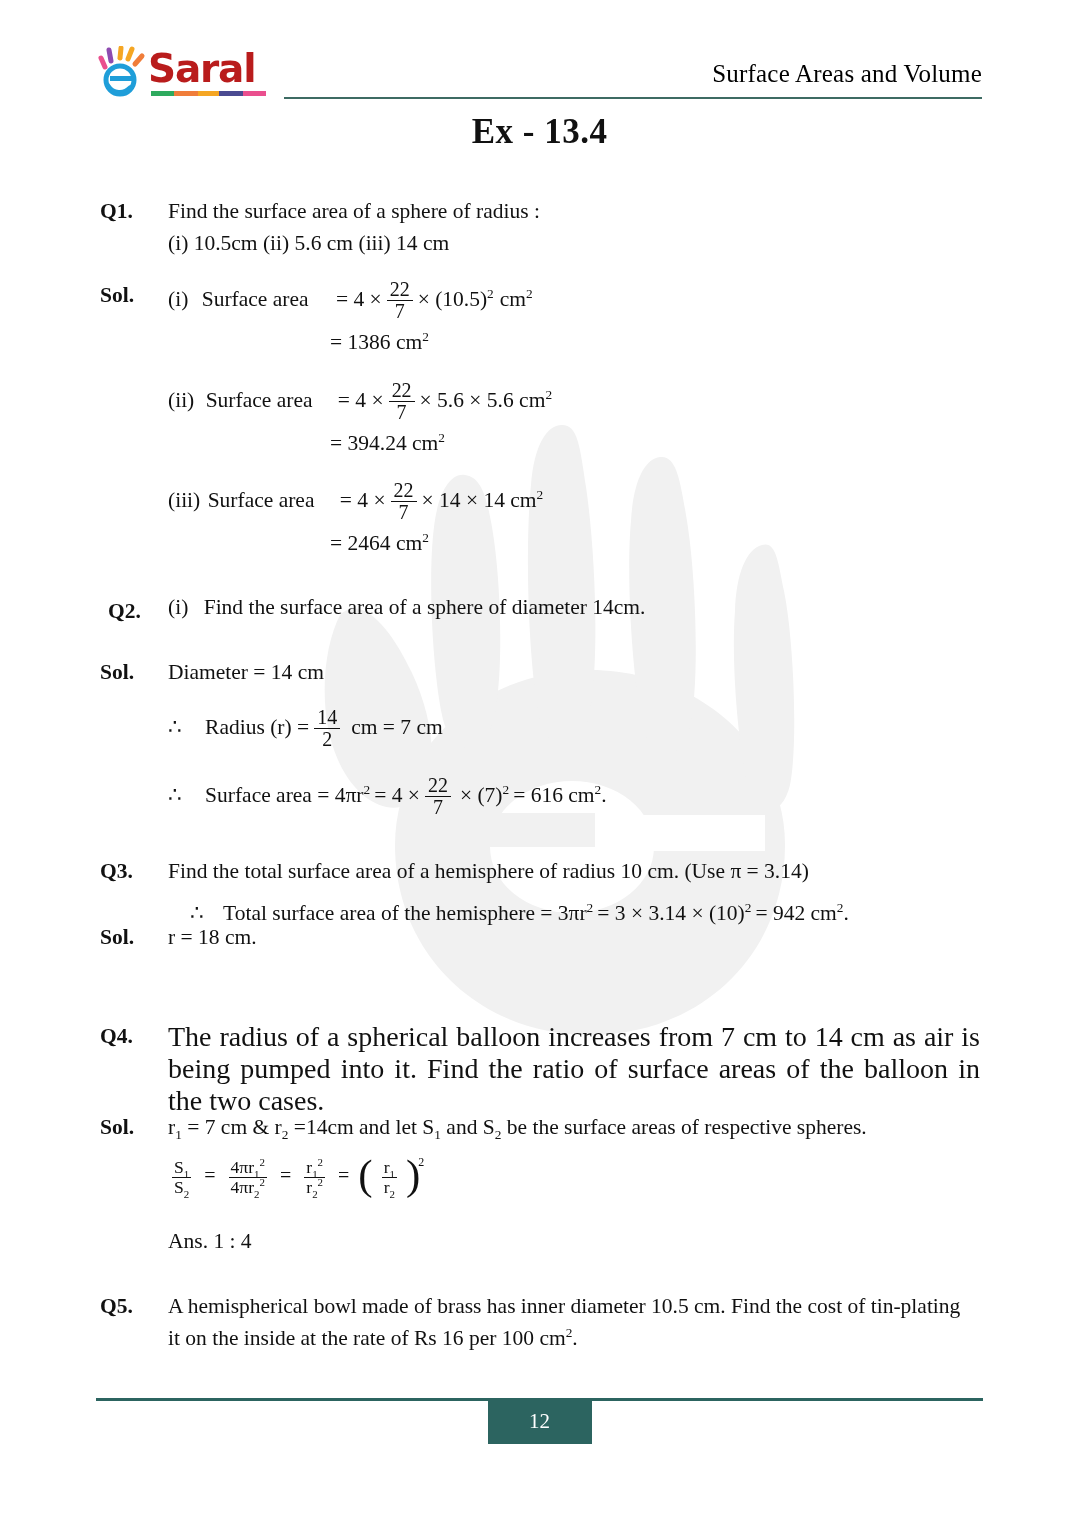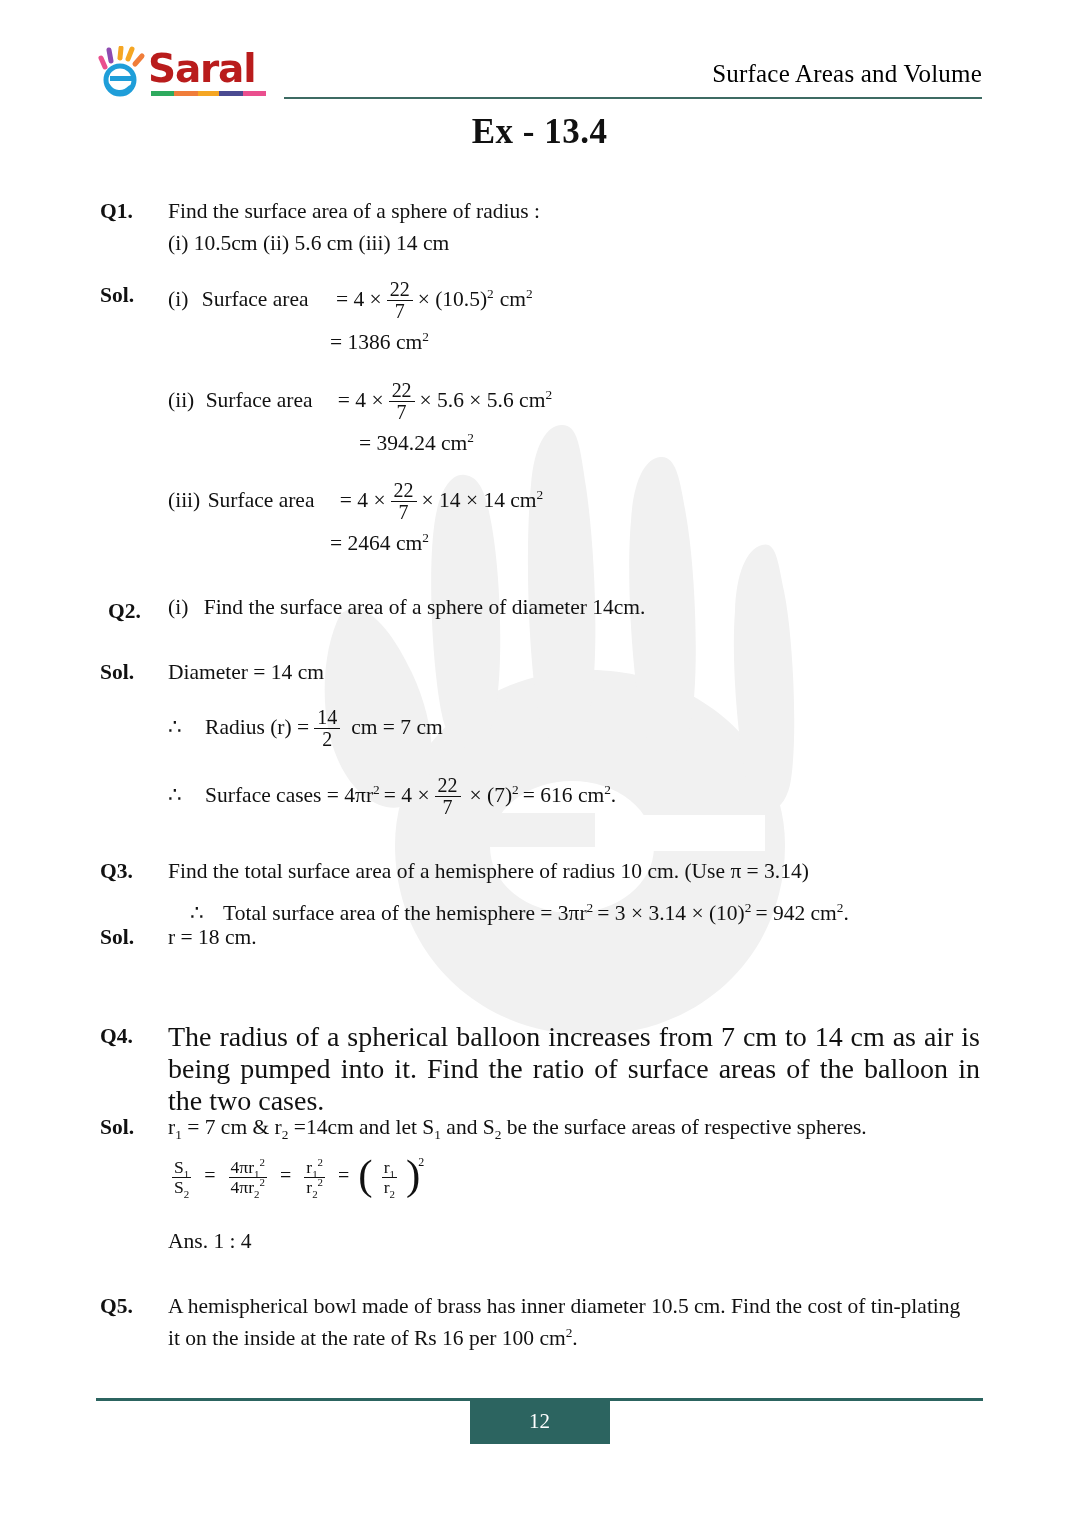--- a/index.html
+++ b/index.html
@@ -185,21 +185,21 @@
     position: absolute;
     left: 0; right: 0; top: 0;
     height: 3px;
     background: #2c6460;
   }
   .page-badge {
     position: absolute;
     left: 50%;
     transform: translateX(-50%);
     top: 0;
-    width: 140px;
+    width: 104px;
     height: 46px;
     background: #2c6460;
     color: #ffffff;
     font-size: 21px;
     line-height: 46px;
     text-align: center;
   }
 </style>
 </head>
 <body>
@@ -285,21 +285,21 @@
     <div class="row" style="left:330px; top:327px;">
       <span>= 1386 cm</span><sup>2</sup>
     </div>
 
     <div class="row" style="left:168px; top:381px;">
       <span>(ii)</span>
       <span style="margin-left:6px;">Surface  area</span>
       <span style="margin-left:20px;">= 4 ×</span><span class="frac"><span class="num">22</span><span class="den">7</span></span><span>× 5.6 × 5.6  cm</span><sup>2</sup>
     </div>
 
-    <div class="row" style="left:330px; top:428px;margin-left:29px;">
+    <div class="row" style="left:330px; top:428px;">
       <span>= 394.24  cm</span><sup>2</sup>
     </div>
 
     <div class="row" style="left:168px; top:481px;">
       <span>(iii)</span>
       <span style="margin-left:2px;">Surface  area</span>
       <span style="margin-left:20px;">= 4 ×</span><span class="frac"><span class="num">22</span><span class="den">7</span></span><span>× 14 × 14  cm</span><sup>2</sup>
     </div>
 
     <div class="row" style="left:330px; top:528px;">
@@ -315,21 +315,21 @@
     <div class="lbl" style="left:100px; top:657px;">Sol.</div>
     <div class="row" style="left:168px; top:657px;">Diameter = 14 cm</div>
 
     <div class="row" style="left:168px; top:708px;">
       <span>∴</span>
       <span style="margin-left:18px;">Radius (r) =</span><span class="frac"><span class="num">14</span><span class="den">2</span></span><span style="margin-left:6px;">cm = 7 cm</span>
     </div>
 
     <div class="row" style="left:168px; top:776px;">
       <span>∴</span>
-      <span style="margin-left:18px;">Surface cases = 4πr</span><sup>2</sup><span style="margin-left:4px;">= 4 ×</span><span class="frac"><span class="num">22</span><span class="den">7</span></span><span style="margin-left:4px;">× (7)</span><sup>2</sup><span style="margin-left:4px;">= 616 cm</span><sup>2</sup><span>.</span>
+      <span style="margin-left:18px;">Surface area = 4πr</span><sup>2</sup><span style="margin-left:4px;">= 4 ×</span><span class="frac"><span class="num">22</span><span class="den">7</span></span><span style="margin-left:4px;">× (7)</span><sup>2</sup><span style="margin-left:4px;">= 616 cm</span><sup>2</sup><span>.</span>
     </div>
 
     <div class="lbl" style="left:100px; top:856px;">Q3.</div>
     <div class="row" style="left:168px; top:856px;">Find the total surface area of a hemisphere of radius 10 cm. (Use π = 3.14)</div>
 
     <div class="lbl" style="left:100px; top:922px;">Sol.</div>
     <div class="row" style="left:168px; top:922px;">r = 18 cm.</div>
 
     <div class="row" style="left:190px; top:898px;">
       <span>∴</span>

